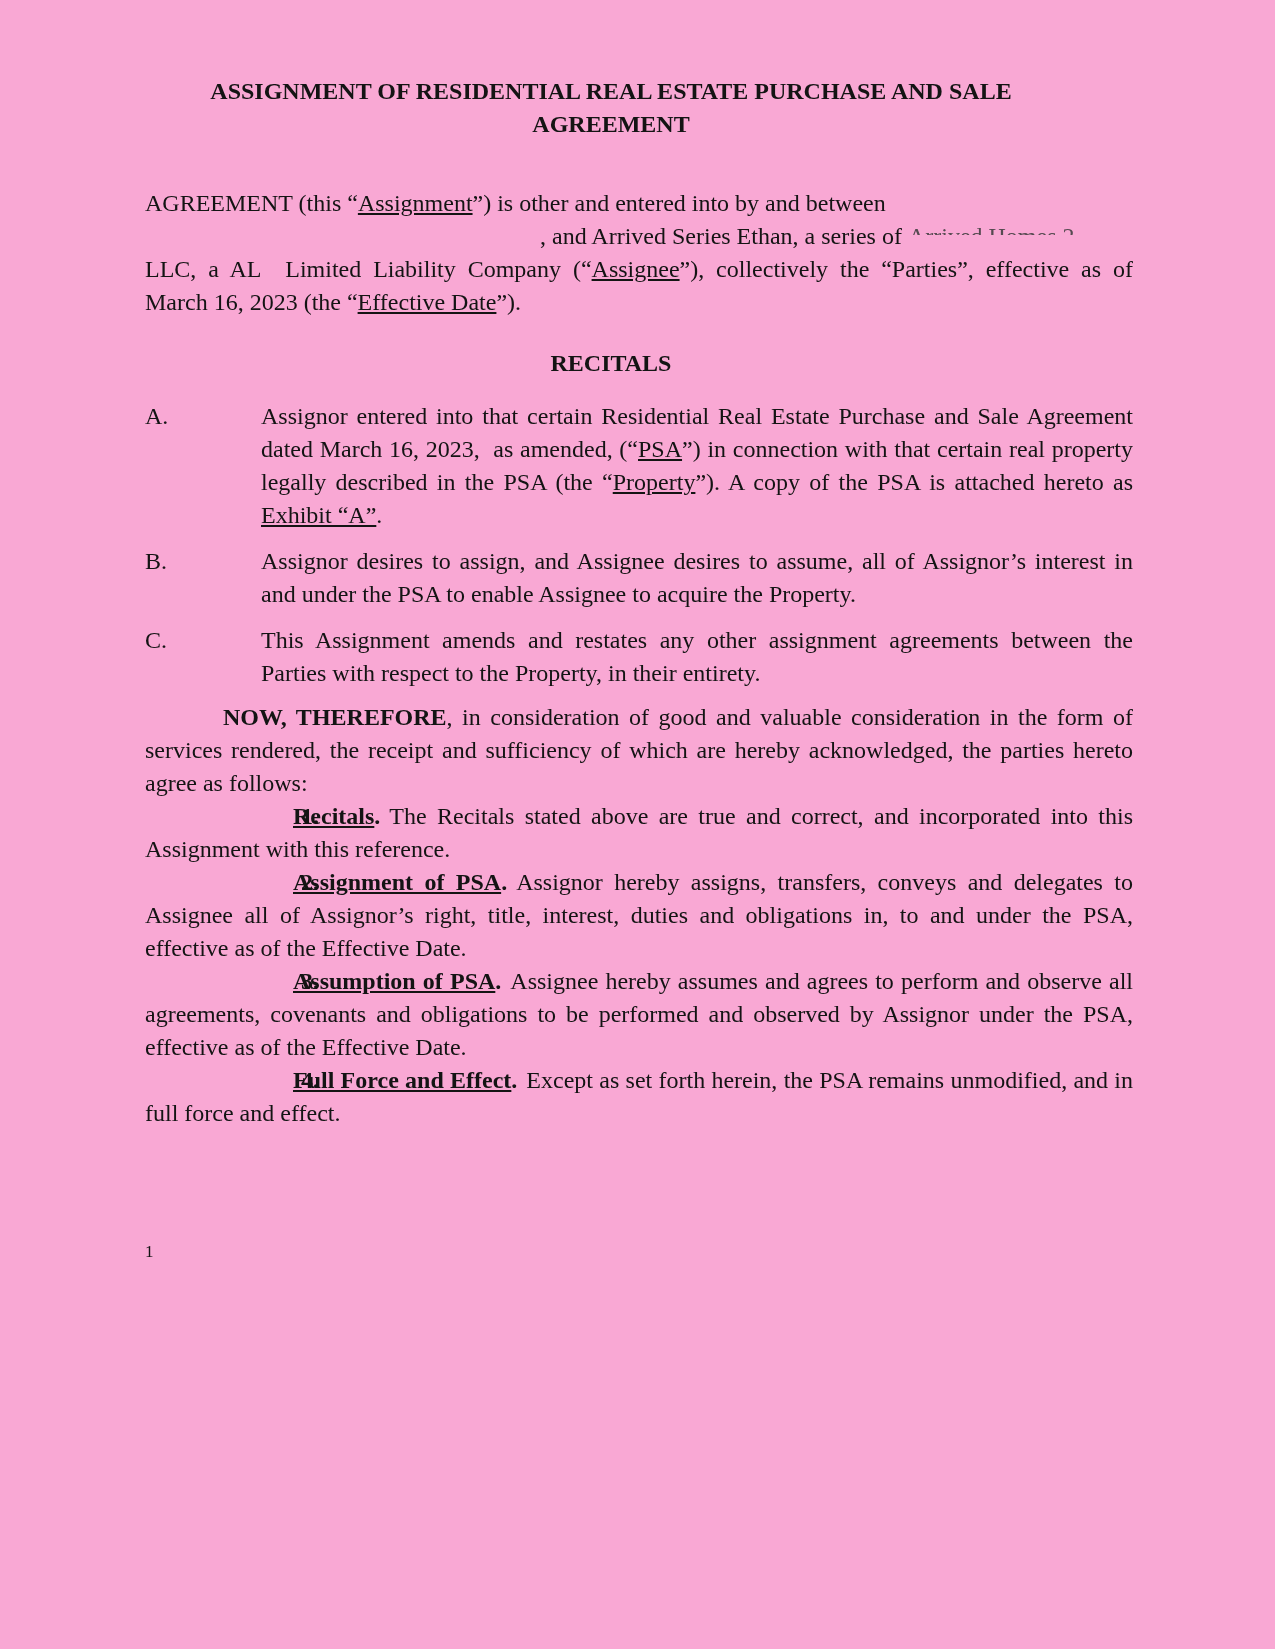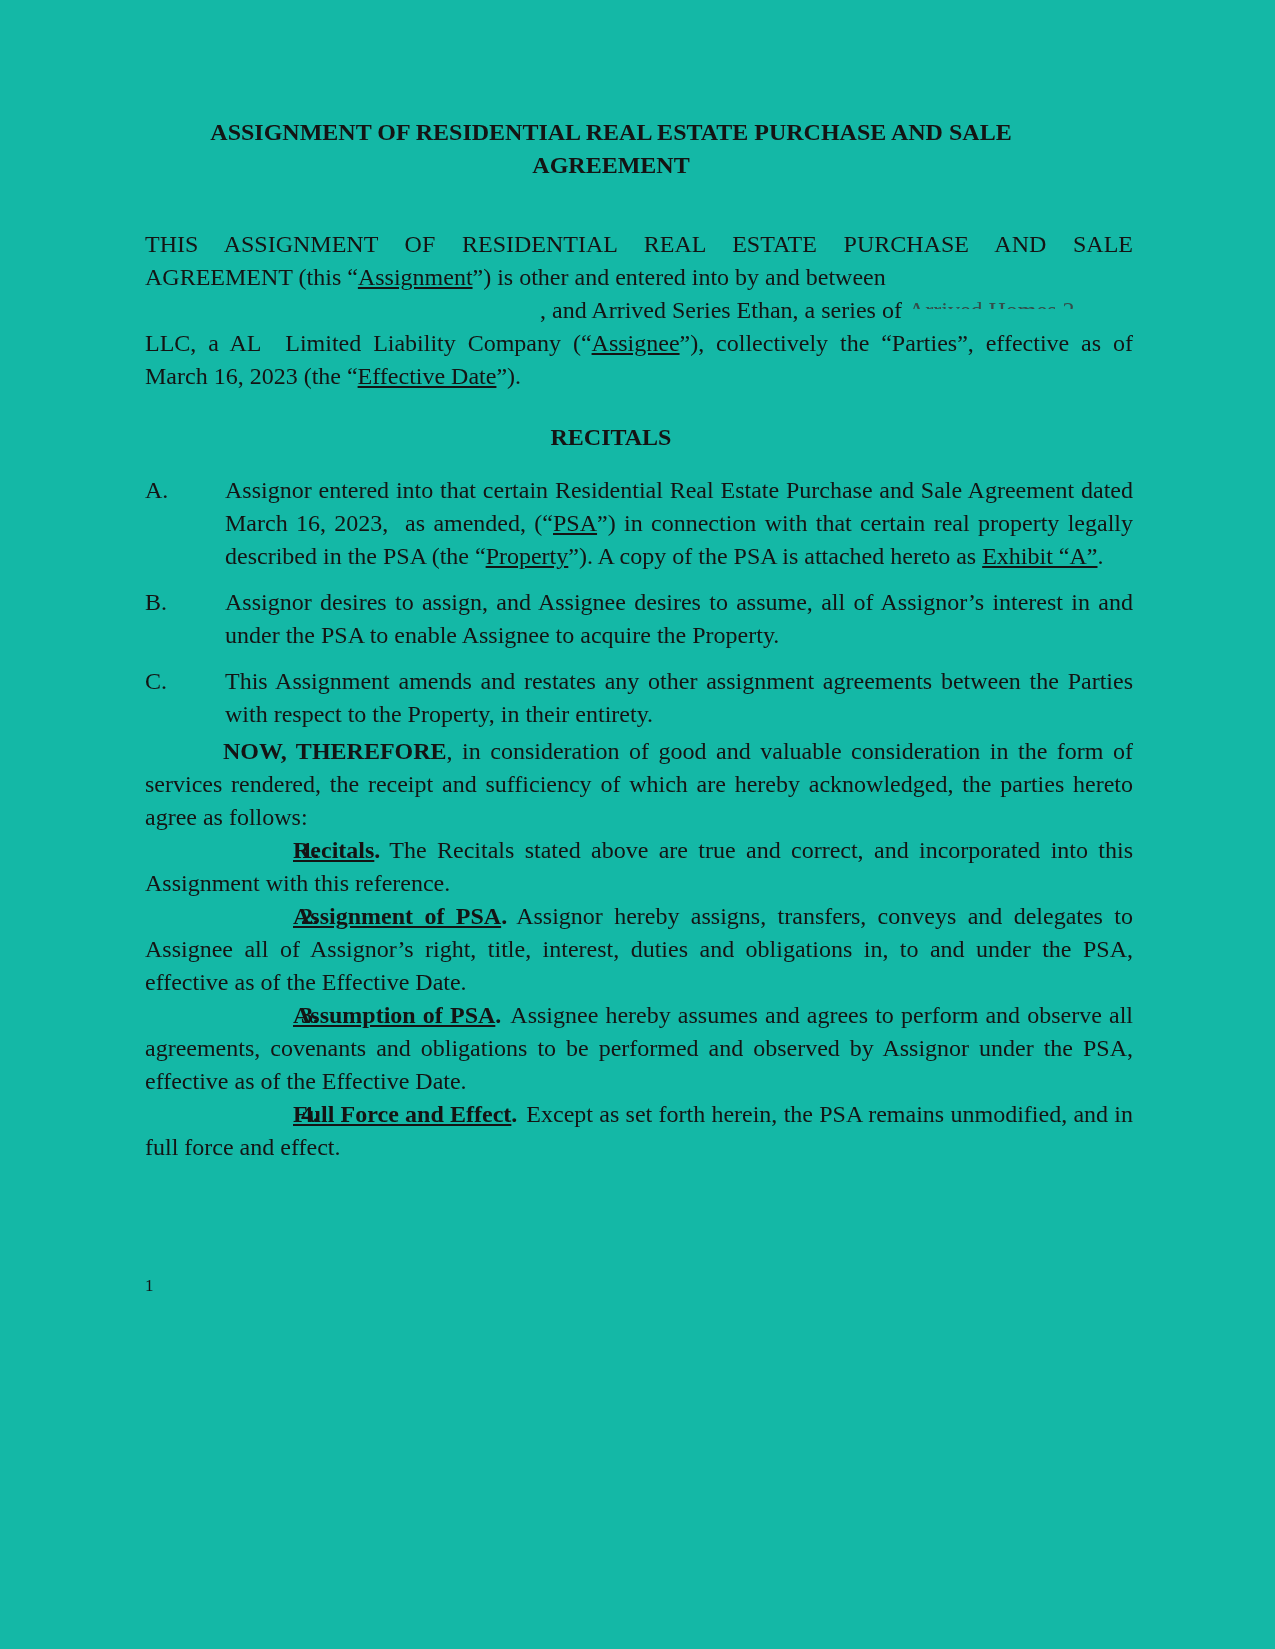--- a/index.html
+++ b/index.html
@@ -4,23 +4,23 @@
 <style>
   html, body {
     margin: 0;
     padding: 0;
     background: #ffffff;
   }
   .page {
     position: relative;
     width: 1275px;
     height: 1649px;
-    background: #14b8a6;
+    background: #f9a8d4;
     box-sizing: border-box;
-    padding: 116px 142px 0 145px;
+    padding: 75px 142px 0 145px;
     font-family: "Liberation Serif", "DejaVu Serif", serif;
     font-size: 24px;
     line-height: 33px;
     color: #141414;
     overflow: hidden;
   }
   .doc-title {
     font-weight: bold;
     text-align: center;
     margin: 0 56px 0 0;
@@ -58,25 +58,25 @@
     position: relative;
     margin-top: 20px;
   }
   .recital + .recital { margin-top: 13px; }
   .recital .label {
     position: absolute;
     left: 0;
     top: 0;
   }
   .recital .rtext {
-    margin-left: 80px;
+    margin-left: 116px;
     text-align: justify;
   }
   .therefore {
-    margin-top: 4px;
+    margin-top: 11px;
     text-align: justify;
     text-indent: 78px;
     font-family: Liberation Serif, serif;
   }
   .section {
     text-align: justify;
     text-indent: 78px;
   }
   .section .num {
     display: inline-block;
@@ -99,21 +99,20 @@
 <body>
 
 <div class="page">
 
   <div class="doc-title">
     <div>ASSIGNMENT OF RESIDENTIAL REAL ESTATE PURCHASE AND SALE</div>
     <div>AGREEMENT</div>
   </div>
 
   <div class="intro">
-    <div class="line jfull">THIS ASSIGNMENT OF RESIDENTIAL REAL ESTATE PURCHASE AND SALE</div>
     <div class="line"><span>AGREEMENT (this “</span><span class="u">Assignment</span><span>”) is other and entered into by and between</span></div>
     <div class="line"><span class="gap-redacted"></span><span>, and Arrived Series Ethan, a series of </span><span class="obscured">Arrived Homes 2</span></div>
     <div class="line jfull"><span>LLC, a AL&nbsp; Limited Liability Company (“</span><span class="u">Assignee</span><span>”), collectively the “Parties”, effective as of</span></div>
     <div class="line"><span>March 16, 2023 (the “</span><span class="u">Effective Date</span><span>”).</span></div>
   </div>
 
   <div class="recitals-heading">RECITALS</div>
 
   <div class="recital">
     <span class="label">A.</span>

